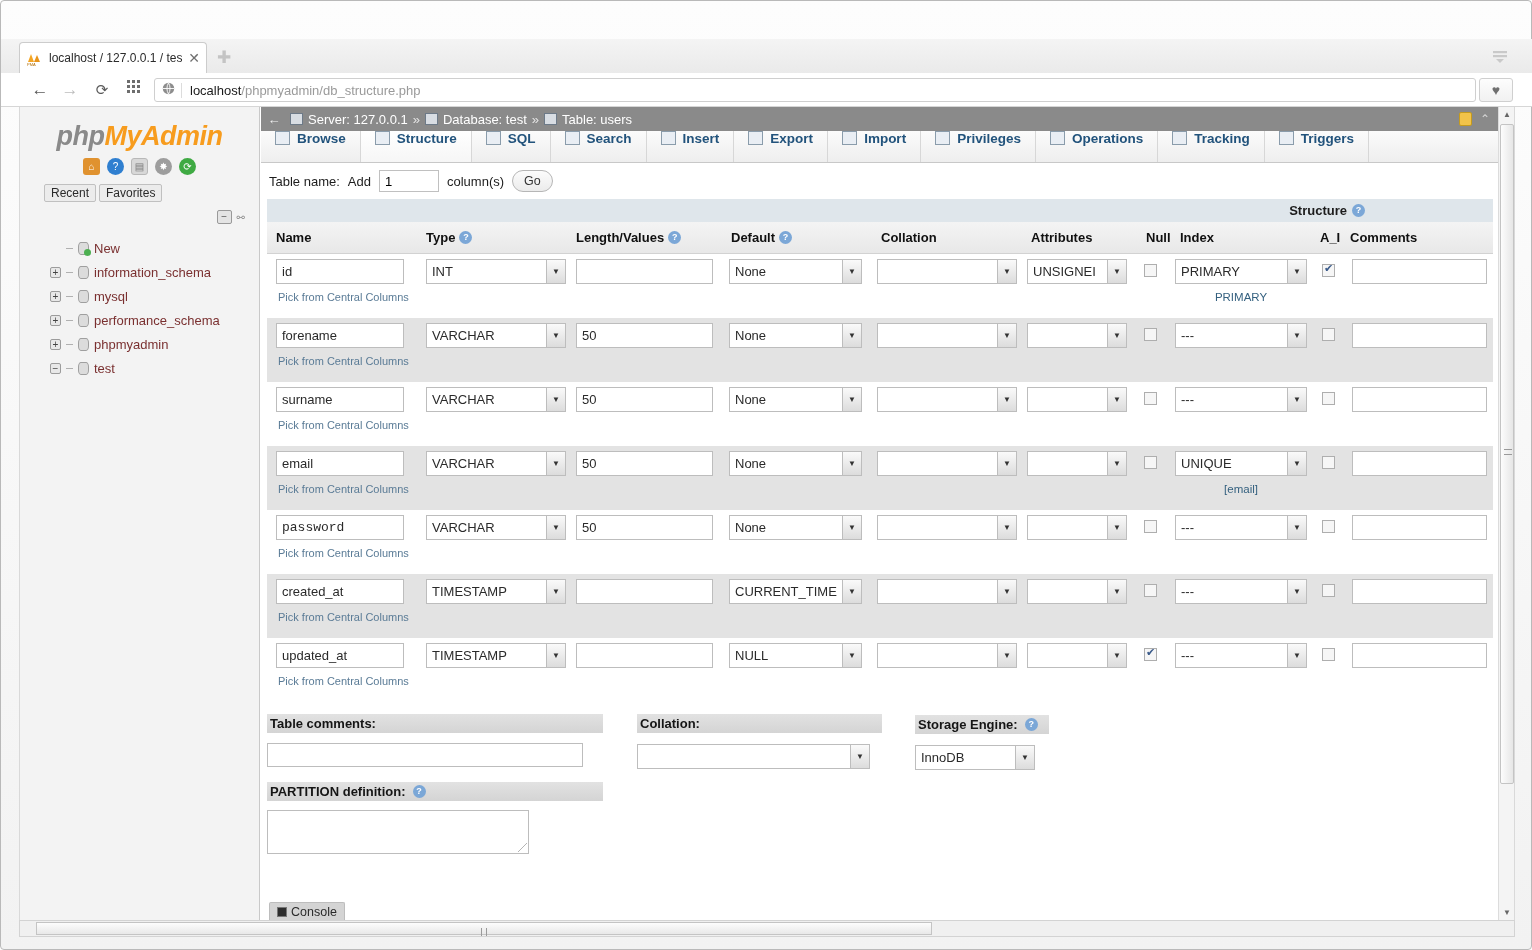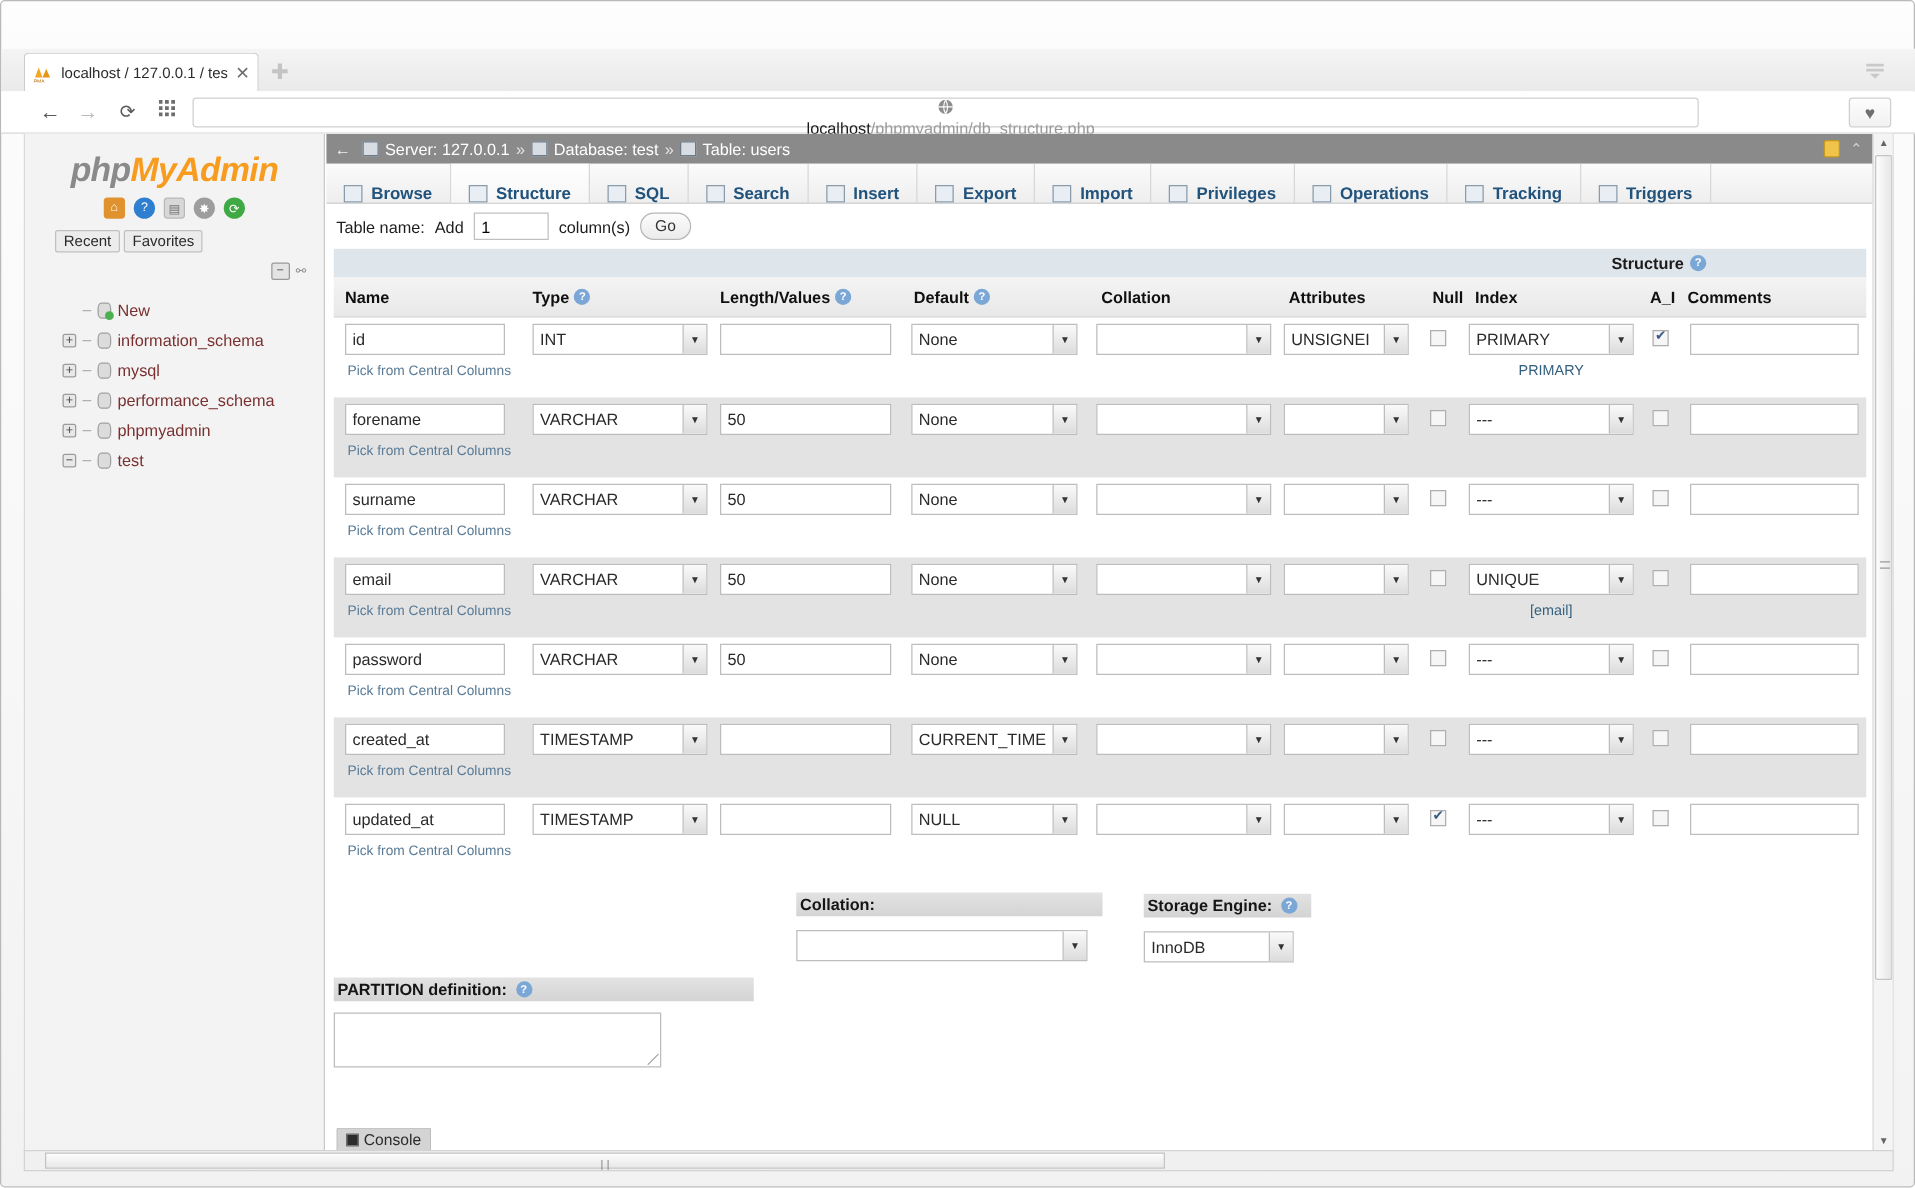--- a/index.html
+++ b/index.html
@@ -71,23 +71,23 @@
     position: absolute; left: 0; top: 72px; width: 1532px; height: 34px;
     background: #ffffff; border-bottom: 1px solid #d6d6d6;
   }
   .navbtn { position: absolute; top: 6px; width: 22px; height: 22px;
             color: #5a5a5a; font-size: 17px; text-align: center; line-height: 22px; }
   #nav-back { left: 28px; }
   #nav-fwd { left: 58px; color: #bcbcbc; }
   #nav-reload { left: 90px; font-size: 15px; }
   #nav-apps { left: 122px; font-size: 13px; color: #6e6e6e; }
   #urlbox {
-    position: absolute; left: 153px; top: 5px; width: 1205px; height: 24px;
+    position: absolute; left: 153px; top: 5px; width: 1322px; height: 24px;
     border: 1px solid #cfcfcf; border-radius: 3px; background: #fff;
-    display: flex; align-items: center; flex-direction: column;
+    display: flex; align-items: center;
   }
   #url-globe { width: 26px; text-align: center; font-size: 12px; color: #8d8d8d; }
   #url-sep { width: 1px; height: 15px; background: #dcdcdc; }
   #url-text { font-size: 13px; color: #9a9a9a; padding-left: 8px; white-space: nowrap; }
   #url-text b { color: #1a1a1a; font-weight: normal; }
   #heart-btn {
     position: absolute; right: 20px; top: 5px; width: 34px; height: 24px;
     border: 1px solid #cfcfcf; border-radius: 3px;
     background: linear-gradient(#fdfdfd,#f1f1f1);
     display: flex; align-items: center; justify-content: center;
@@ -150,21 +150,21 @@
   #bc-back { width: 22px; text-align: center; color: #f0f0f0; font-size: 13px; }
   .bc-icon { width: 13px; height: 12px; background: #d8dde3; border: 1px solid #6d7a88;
              display: inline-block; flex: 0 0 auto; }
   .bc-sep { color: #e4e4e4; }
   #bc-right { margin-left: auto; display: flex; gap: 8px; padding-right: 9px; align-items: center; }
   #bc-lock { width: 13px; height: 14px; border: 1px solid #c49a1e; background: #f1c34a; border-radius: 2px; }
   #bc-collapse { color: #d4d4d4; font-size: 12px; }
 
   #pma-tabs { height: 32px; background: linear-gradient(#fbfbfb,#eeeeee);
               border-bottom: 1px solid #c8c8c8; display: flex; align-items: stretch; }
-  .ptab { display: flex; align-items: flex-end; gap: 7px; padding: 0 14px;
+  .ptab { display: flex; align-items: flex-start; gap: 7px; padding: 0 14px;
           border-right: 1px solid #d7d7d7; font-size: 13.5px; font-weight: bold;
           color: #22537c; cursor: pointer; }
   .ptab .tabic { width: 15px; height: 14px; border: 1px solid #8a9cab;
                  background: #e9eef4; flex: 0 0 auto; }
   .ptab.active { background: linear-gradient(#ffffff,#f6f6f6); }
 
   #tablename-row { height: 36px; display: flex; align-items: center; gap: 8px;
                    padding-left: 8px; font-size: 13px; color: #1d1d1d; }
   #tablename-row label { font-weight: normal; }
   #tn-input { width: 318px; height: 22px; border: 1px solid #c0c0c0; padding: 0 5px;
@@ -518,21 +518,21 @@
           <div class="sel" style="left:760px;top:5px;width:100px"></div>
           <span class="cbx" style="left:877px;top:10px"></span>
           <div class="sel" style="left:908px;top:5px;width:132px">UNIQUE</div>
           <span class="sublbl" style="left:908px;width:132px">[email]</span>
           <span class="cbx" style="left:1055px;top:10px"></span>
           <input class="fld" style="left: 1085px; top: 5px; width: 135px;" value="">
           <span class="pickcc">Pick from Central Columns</span>
         </div>
 
         <div class="col-row">
-          <input class="fld" style="left: 9px; top: 5px; width: 128px;" value="password">
+          <input class="fld" style="left: 9px; top: 5px; width: 128px; font-family: Liberation Mono, monospace;" value="password">
           <div class="sel" style="left:159px;top:5px;width:140px">VARCHAR</div>
           <input class="fld" style="left: 309px; top: 5px; width: 137px;" value="50">
           <div class="sel" style="left:462px;top:5px;width:133px">None</div>
           <div class="sel" style="left:610px;top:5px;width:140px"></div>
           <div class="sel" style="left:760px;top:5px;width:100px"></div>
           <span class="cbx" style="left:877px;top:10px"></span>
           <div class="sel" style="left:908px;top:5px;width:132px">---</div>
           <span class="sublbl" style="left:908px;width:132px"></span>
           <span class="cbx" style="left:1055px;top:10px"></span>
           <input class="fld" style="left: 1085px; top: 5px; width: 135px;" value="">
@@ -564,20 +564,24 @@
           <span class="cbx on" style="left:877px;top:10px"></span>
           <div class="sel" style="left:908px;top:5px;width:132px">---</div>
           <span class="sublbl" style="left:908px;width:132px"></span>
           <span class="cbx" style="left:1055px;top:10px"></span>
           <input class="fld" style="left: 1085px; top: 5px; width: 135px;" value="">
           <span class="pickcc">Pick from Central Columns</span>
         </div>
       </div>
 
       <div id="bottom-area">
+        <div id="tc-panel">
+          <div class="panel-hdr">Table comments:</div>
+          <input id="tc-input" value="" style="">
+        </div>
         <div id="pd-panel">
           <div class="panel-hdr">
             <span>PARTITION definition:</span>
             <span class="qmark">?</span>
           </div>
           <div id="pd-textarea"></div>
         </div>
         <div id="coll-panel">
           <div class="panel-hdr">Collation:</div>
           <div class="sel" id="coll-sel" style="position:relative;left:0"></div>

